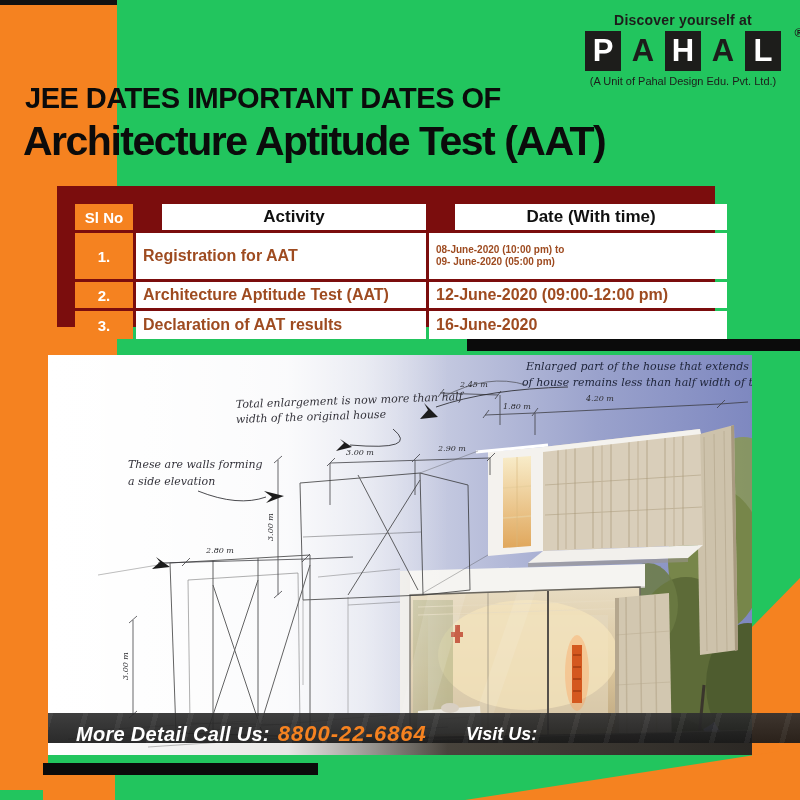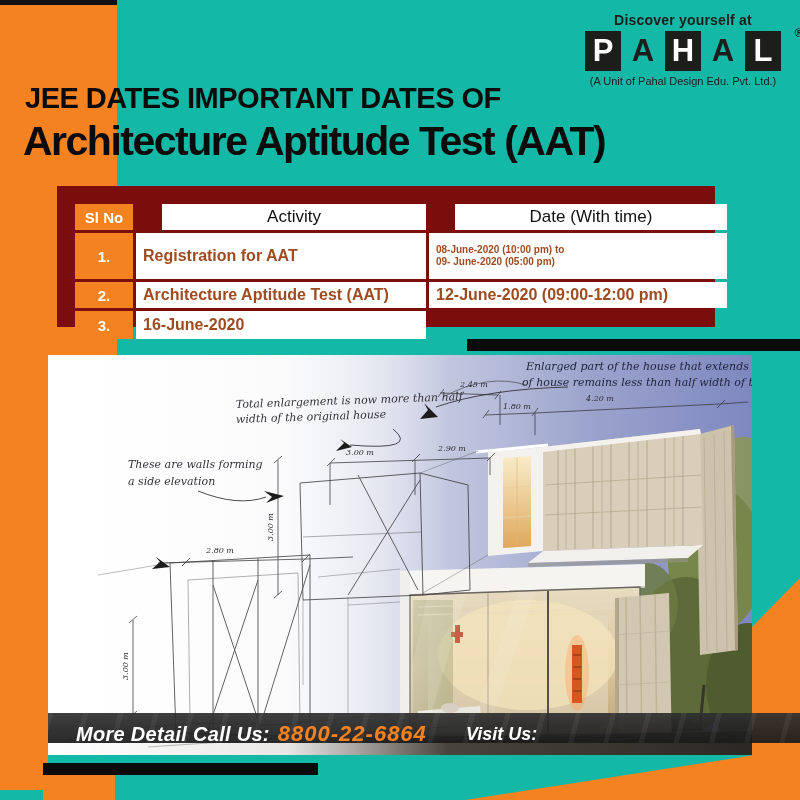--- a/index.html
+++ b/index.html
@@ -1,16 +1,16 @@
 <!DOCTYPE html>
 <html><head>
 <meta charset="utf-8">
 <style>
   html,body{margin:0;padding:0;background:#fff;}
-  .poster{position:relative;width:800px;height:800px;background:#14b8a6;overflow:hidden;
+  .poster{position:relative;width:800px;height:800px;background:#22c55e;overflow:hidden;
           font-family:"Liberation Sans",sans-serif;}
   .abs{position:absolute;}
 
   
   .band-left-top{left:0;top:0;width:117px;height:358px;background:#F58220;z-index:1;}
   .band-left-bottom{left:0;top:358px;width:48px;height:432px;background:#F58220;z-index:1;}
   .strip-black-topleft{left:0;top:0;width:117px;height:5px;background:#111;z-index:2;}
   .bar-black-right{left:467px;top:339px;width:333px;height:12px;background:#0b0b0b;z-index:2;}
   .bar-black-bottom{left:43px;top:763px;width:275px;height:12px;background:#0b0b0b;z-index:7;}
   .sq-orange-bottomleft{left:43px;top:773px;width:72px;height:27px;background:#F58220;z-index:6;}
@@ -27,21 +27,21 @@
 
   
   .kicker{left:25px;top:82px;font-size:29px;font-weight:bold;letter-spacing:-.5px;color:#0b0b0b;z-index:3;white-space:nowrap;}
   .title{left:23px;top:118px;font-size:41px;font-weight:bold;letter-spacing:-1.5px;color:#0b0b0b;z-index:3;white-space:nowrap;}
 
   
   .jee-table{left:57px;top:186px;width:658px;height:141px;background:#7B0D0D;z-index:3;
              display:grid;grid-template-columns:58px 290px 298px;grid-template-rows:26px 46px 26px 28px;
              gap:3px;padding:18px;box-sizing:border-box;}
   .cell{display:flex;align-items:center;}
-  .c-head{background:#fff;color:#101010;font-weight:normal;font-size:17px;justify-content:center;margin-left:26px;}
+  .c-head{background:#fff;color:#101010;font-weight:bold;font-size:17px;justify-content:center;margin-left:26px;}
   .c-sl{background:#F58220;color:#fff;font-weight:bold;font-size:15px;justify-content:center;}
   .c-body{background:#fff;color:#9E4B20;font-weight:bold;font-size:16px;padding-left:7px;
           flex-direction:column;align-items:flex-start;justify-content:center;line-height:1.25;}
   .c-body .ln{white-space:nowrap;}
   .c-date1 .ln{font-size:10px;}
 
   
   .illus{left:48px;top:355px;width:704px;height:400px;z-index:2;}
   .illus svg{display:block;}
 
@@ -112,20 +112,23 @@
 
     <div class="cell c-sl">2.</div>
     <div class="cell c-body">
       <span class="ln">Architecture Aptitude Test (AAT)</span>
     </div>
     <div class="cell c-body">
       <span class="ln">12-June-2020 (09:00-12:00 pm)</span>
     </div>
 
     <div class="cell c-sl">3.</div>
+    <div class="cell c-body">
+      <span class="ln">Declaration of AAT results</span>
+    </div>
     <div class="cell c-body">
       <span class="ln">16-June-2020</span>
     </div>
   </div>
 
   <div class="abs illus">
     <svg width="704" height="400" viewBox="0 0 704 400">
       <defs>
         <linearGradient id="sky" x1="0" y1="0" x2="1" y2="0">
           <stop offset="0" stop-color="#f7f5f1"></stop>

